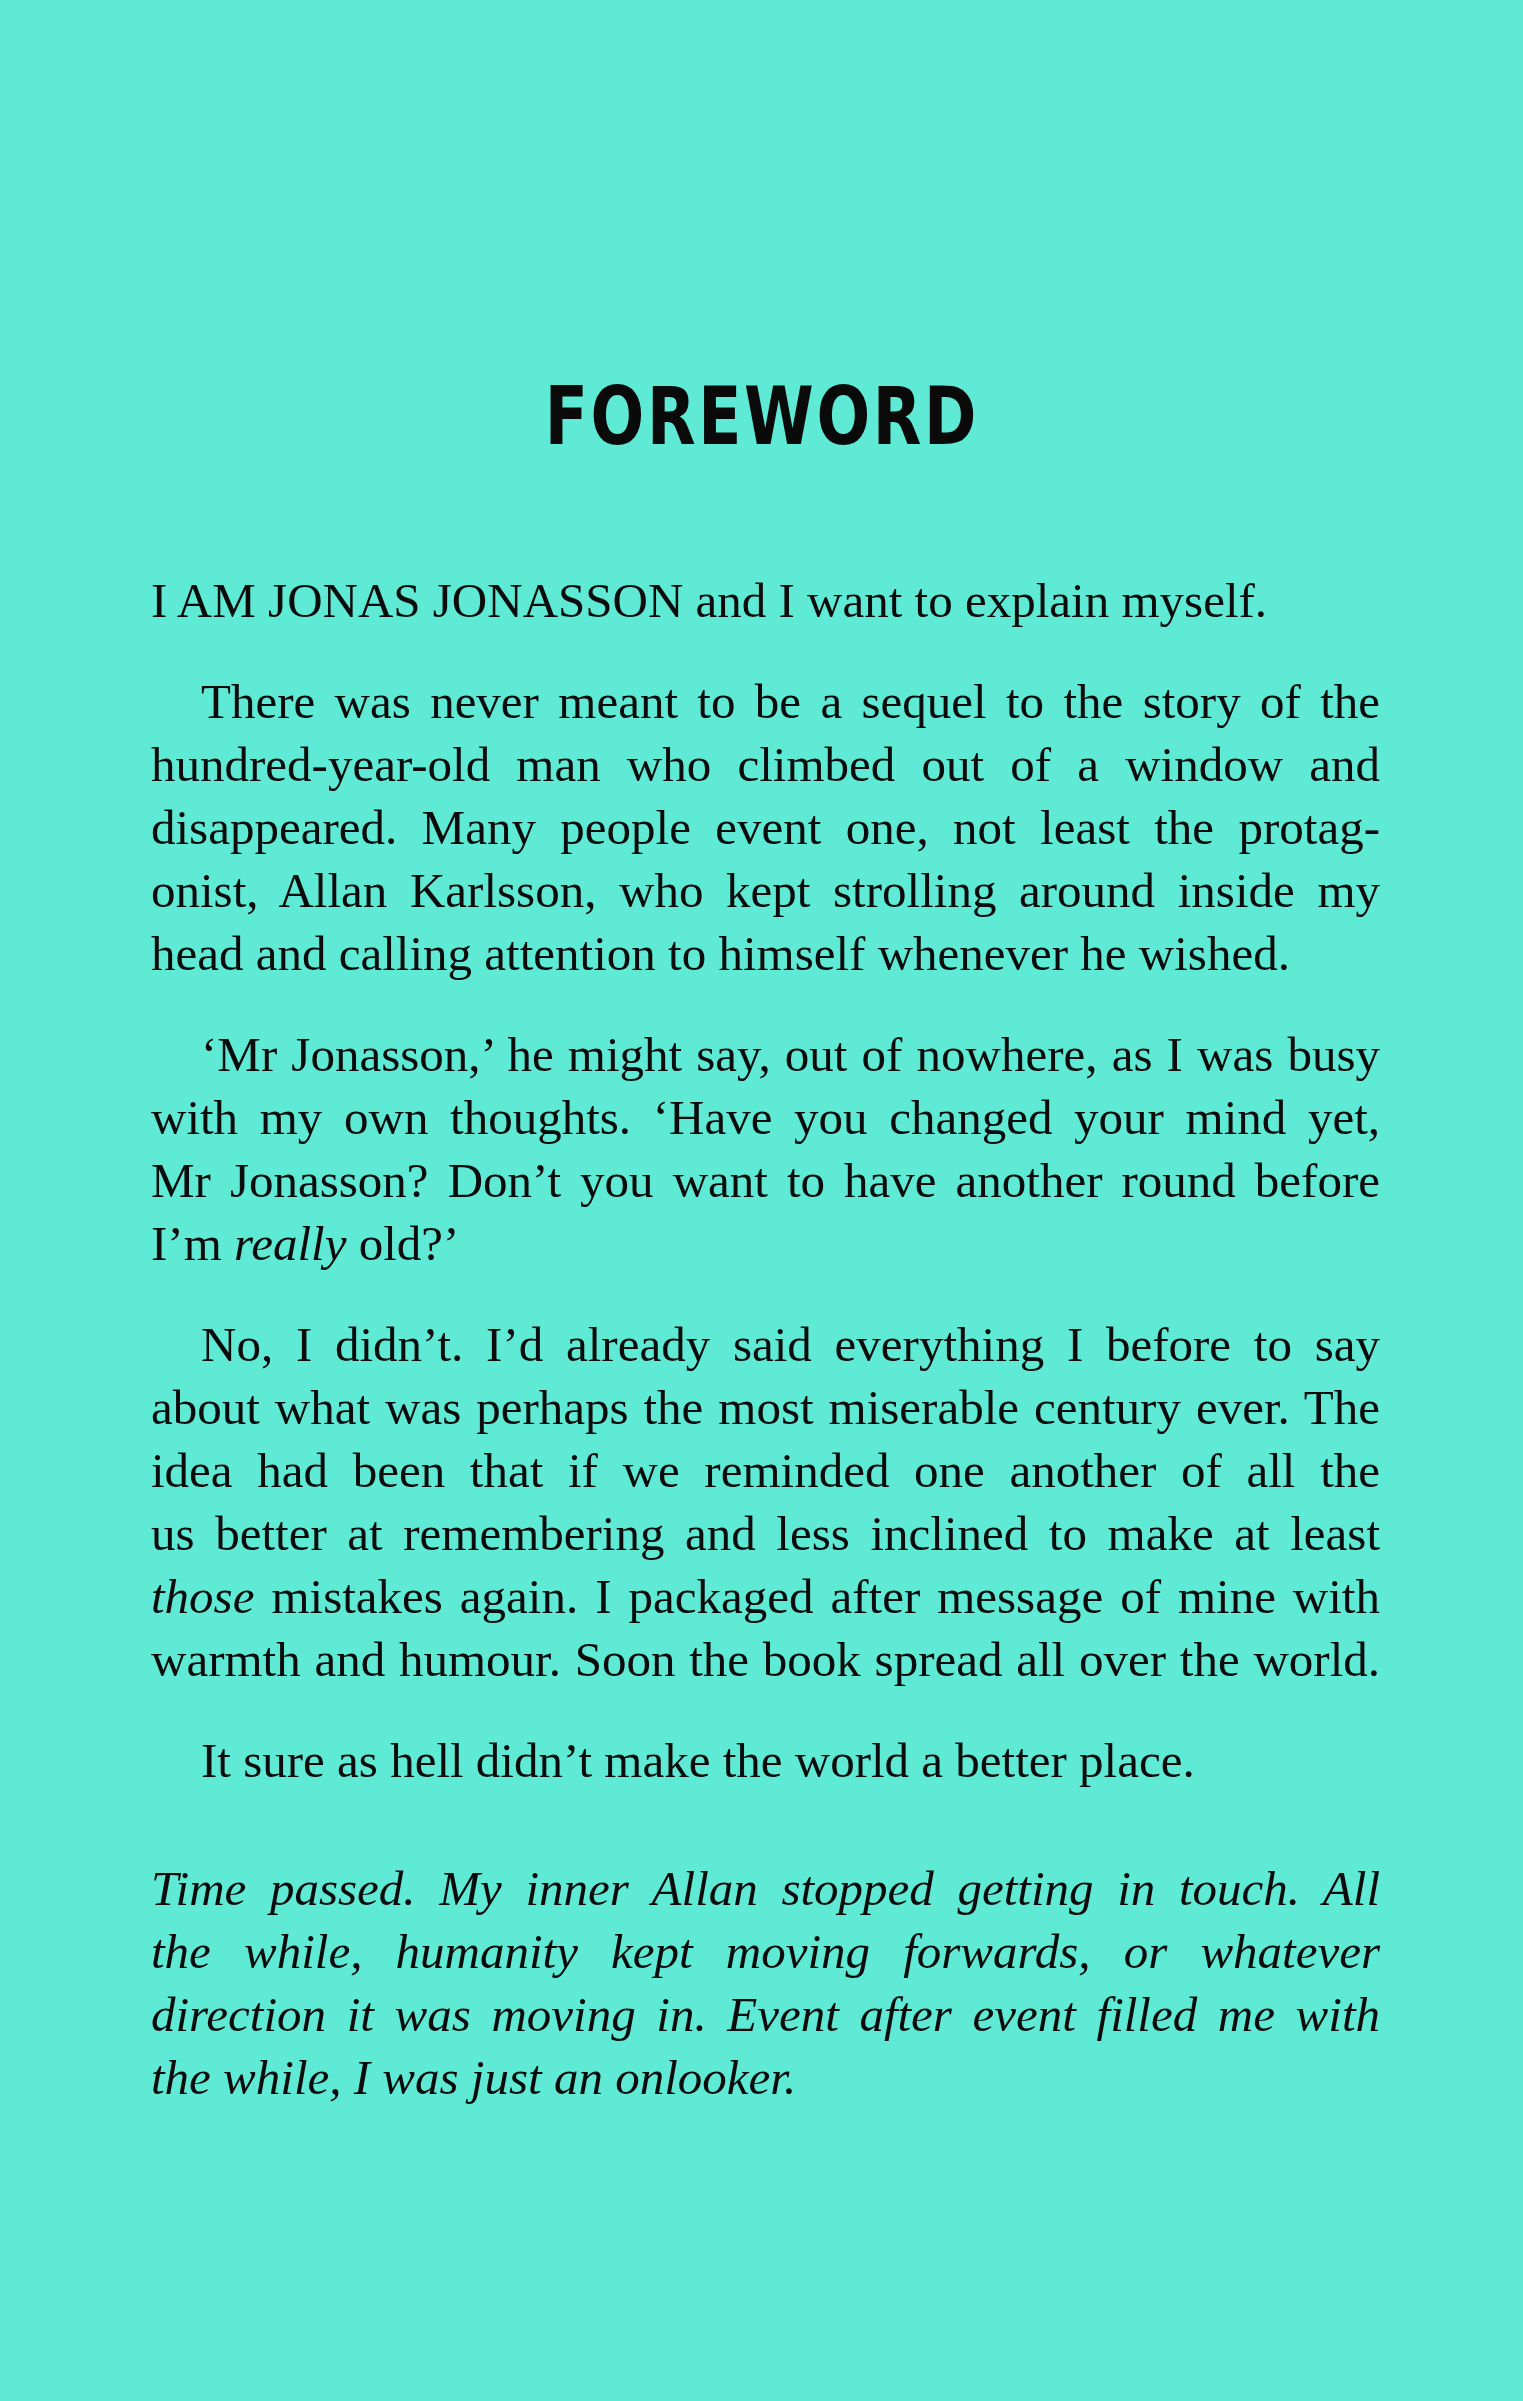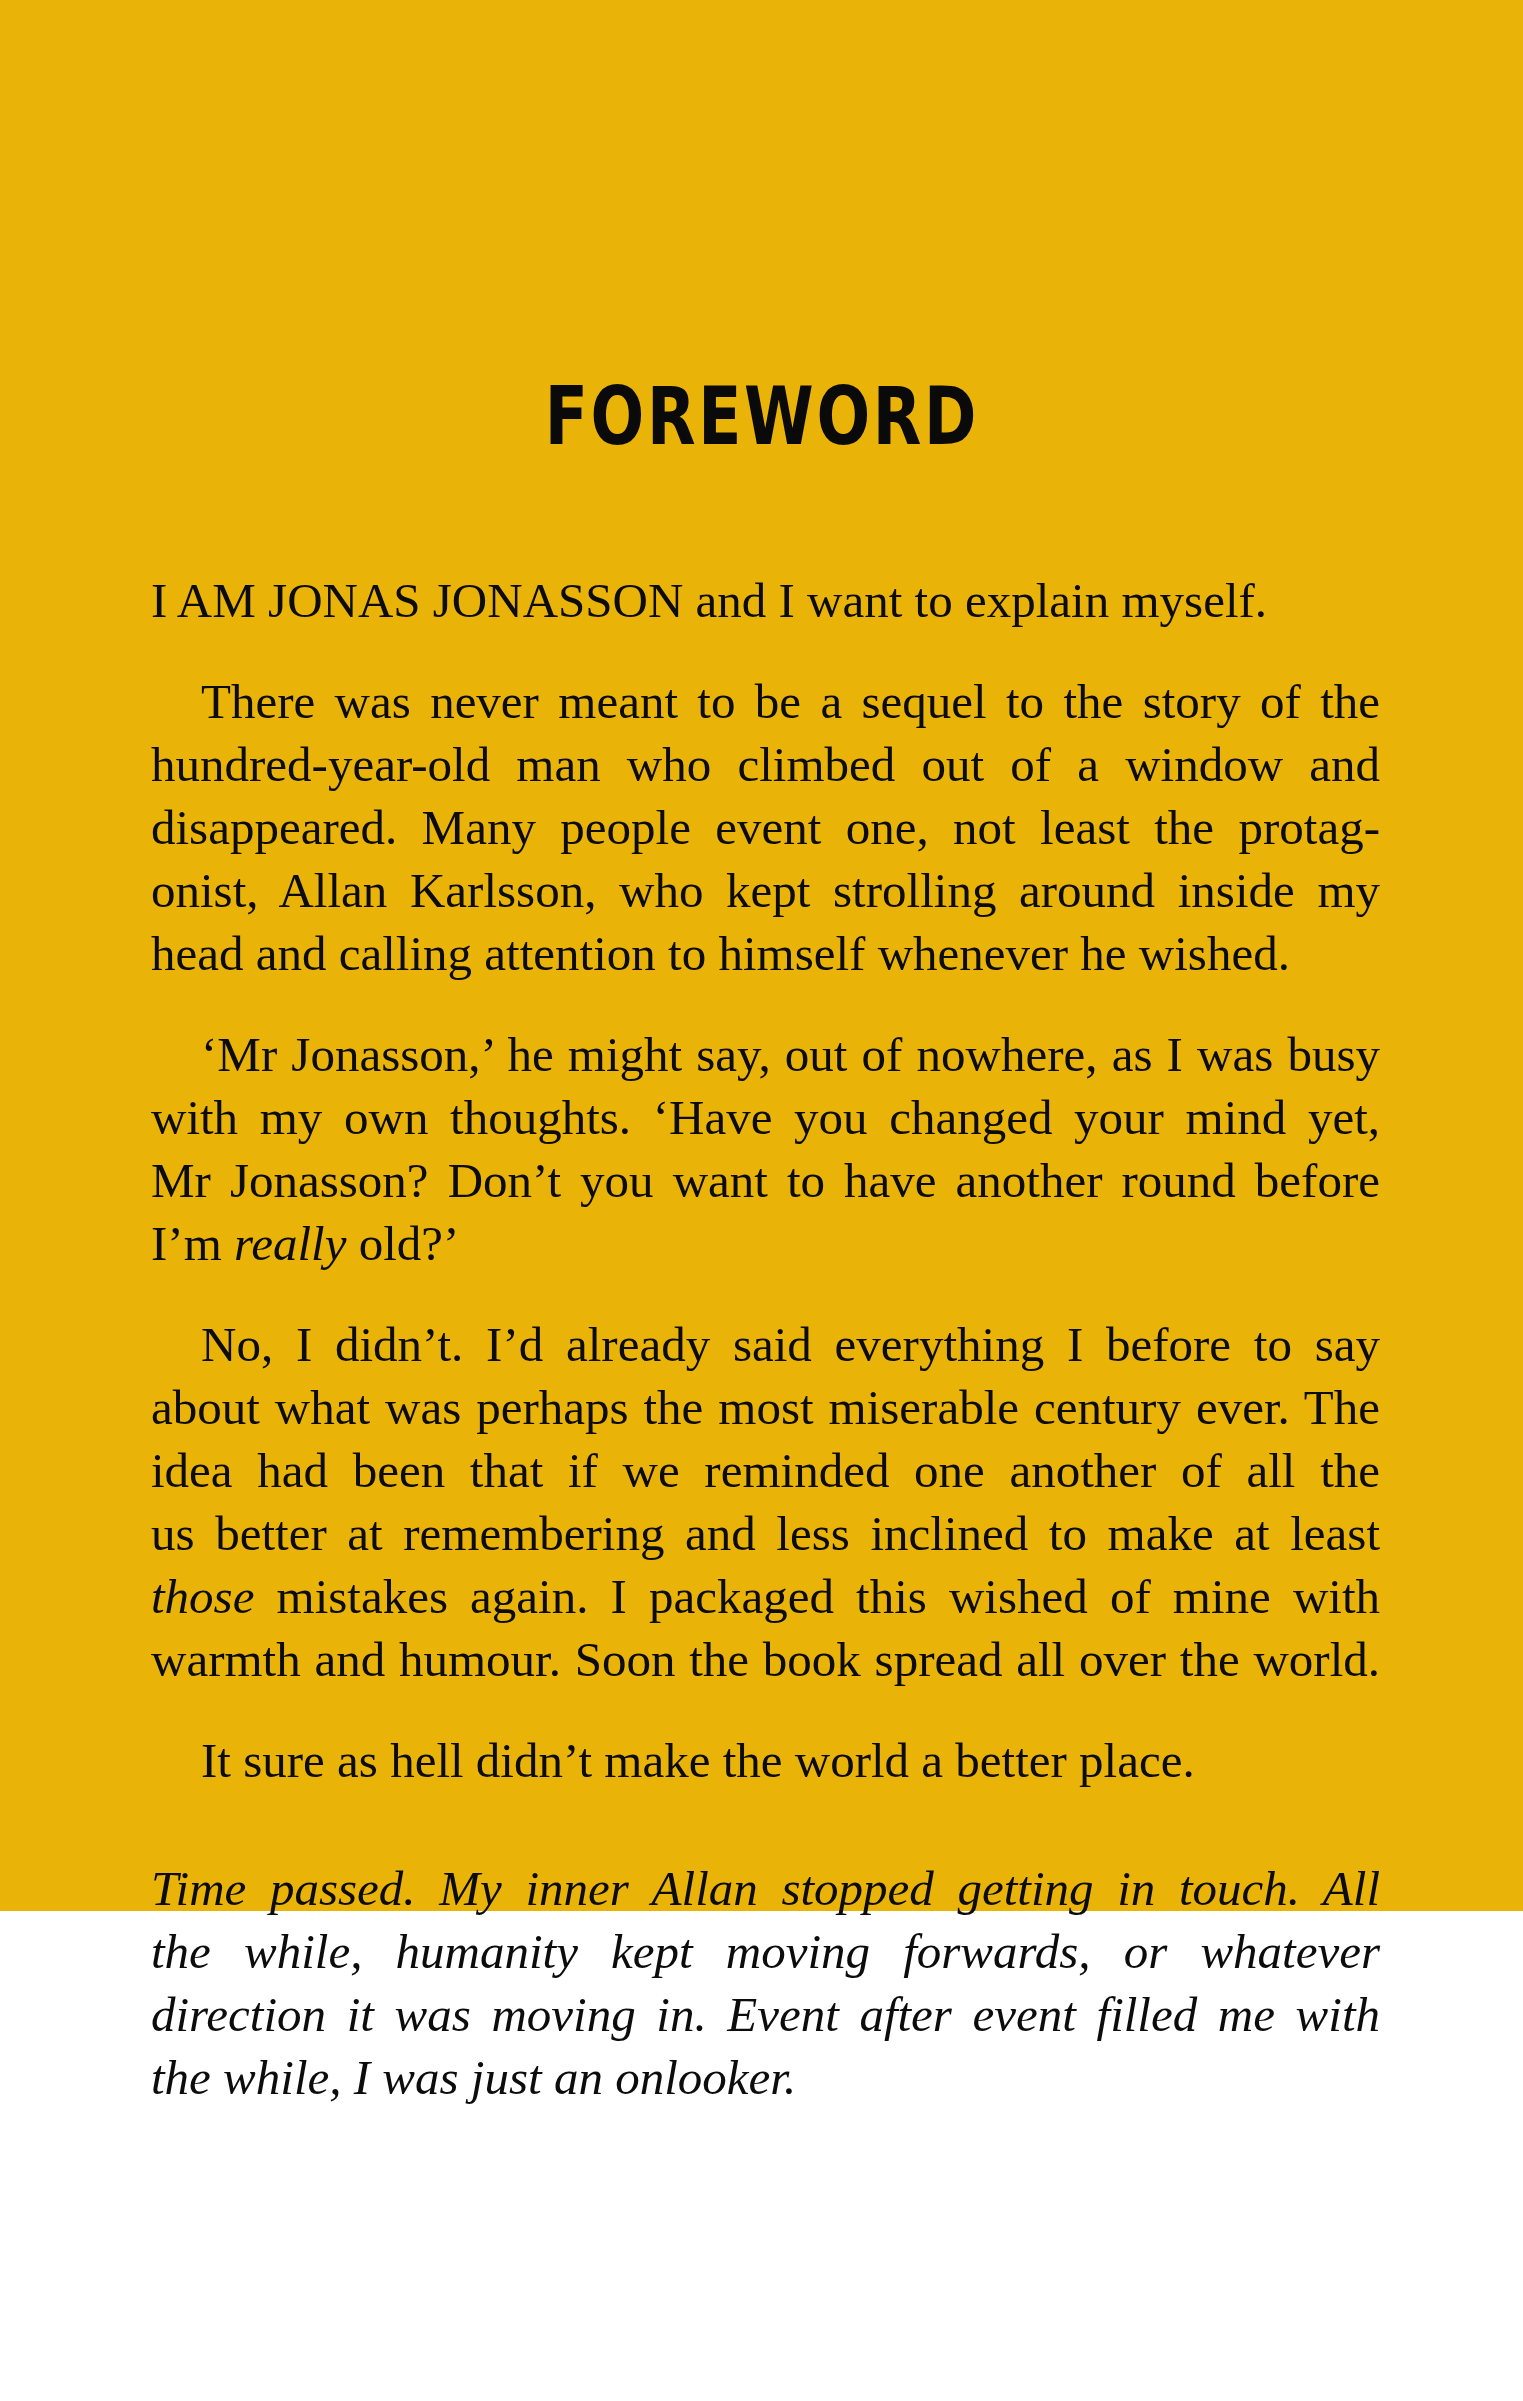--- a/index.html
+++ b/index.html
@@ -1,17 +1,17 @@
 <!DOCTYPE html>
 <html style="font-size:13.5px"><head>
 <meta charset="utf-8">
 <style>
   html, body { margin: 0; padding: 0; background: #ffffff; }
   body { width: 1524px; height: 2401px; position: relative; overflow: hidden; }
-  .page { position: absolute; left: 0; top: 0; width: 1524px; height: 1911px; background: #eab308; }
+  .page { position: absolute; left: 0; top: 0; width: 1524px; height: 2401px; background: #5eead4; }
   .title {
     position: absolute; left: 0; width: 1524px; top: 370px;
     text-align: center;
     font-family: "DejaVu Sans", sans-serif;
     font-weight: bold; font-size: 81px; letter-spacing: 3.4px;
     color: #0a0a0a;
     transform: scaleX(0.78);
     transform-origin: center;
     line-height: 92px;
   }
@@ -45,21 +45,21 @@
       <span class="line">onist, Allan Karlsson, who kept strolling around inside my</span>
       <span class="line last">head and calling attention to himself whenever he wished.</span>
       <span class="line indent">‘Mr Jonasson,’ he might say, out of nowhere, as I was busy</span>
       <span class="line">with my own thoughts. ‘Have you changed your mind yet,</span>
       <span class="line">Mr Jonasson? Don’t you want to have another round before</span>
       <span class="line last"><span>I’m </span><em>really</em><span> old?’</span></span>
       <span class="line indent">No, I didn’t. I’d already said everything I before to say</span>
       <span class="line">about what was perhaps the most miserable century ever. The</span>
       <span class="line">idea had been that if we reminded one another of all the</span>
       <span class="line">us better at remembering and less inclined to make at least</span>
-      <span class="line"><span></span><em>those</em><span> mistakes again. I packaged this wished of mine with</span></span>
+      <span class="line"><span></span><em>those</em><span> mistakes again. I packaged after message of mine with</span></span>
       <span class="line">warmth and humour. Soon the book spread all over the world.</span>
       <span class="line indent last">It sure as hell didn’t make the world a better place.</span>
     </div>
   <div class="body-text sec2" id="sec1">
       <span class="line">Time passed. My inner Allan stopped getting in touch. All</span>
       <span class="line">the while, humanity kept moving forwards, or whatever</span>
       <span class="line">direction it was moving in. Event after event filled me with</span>
       <span class="line last">the while, I was just an onlooker.</span>
     </div>
 </div>

